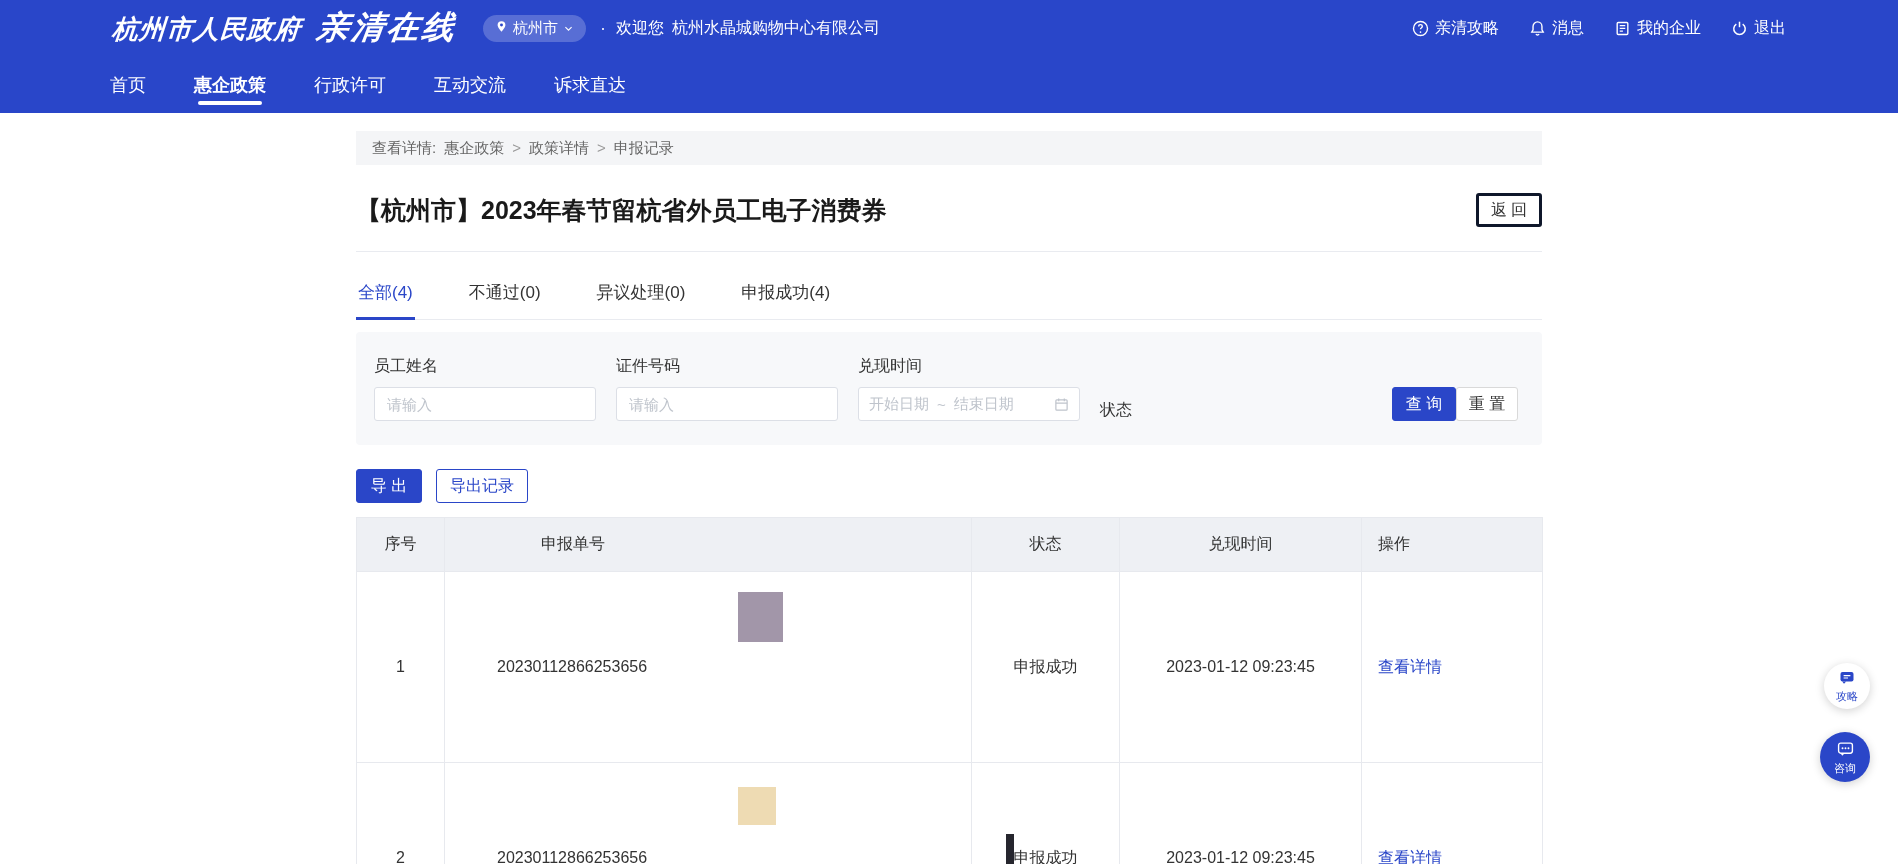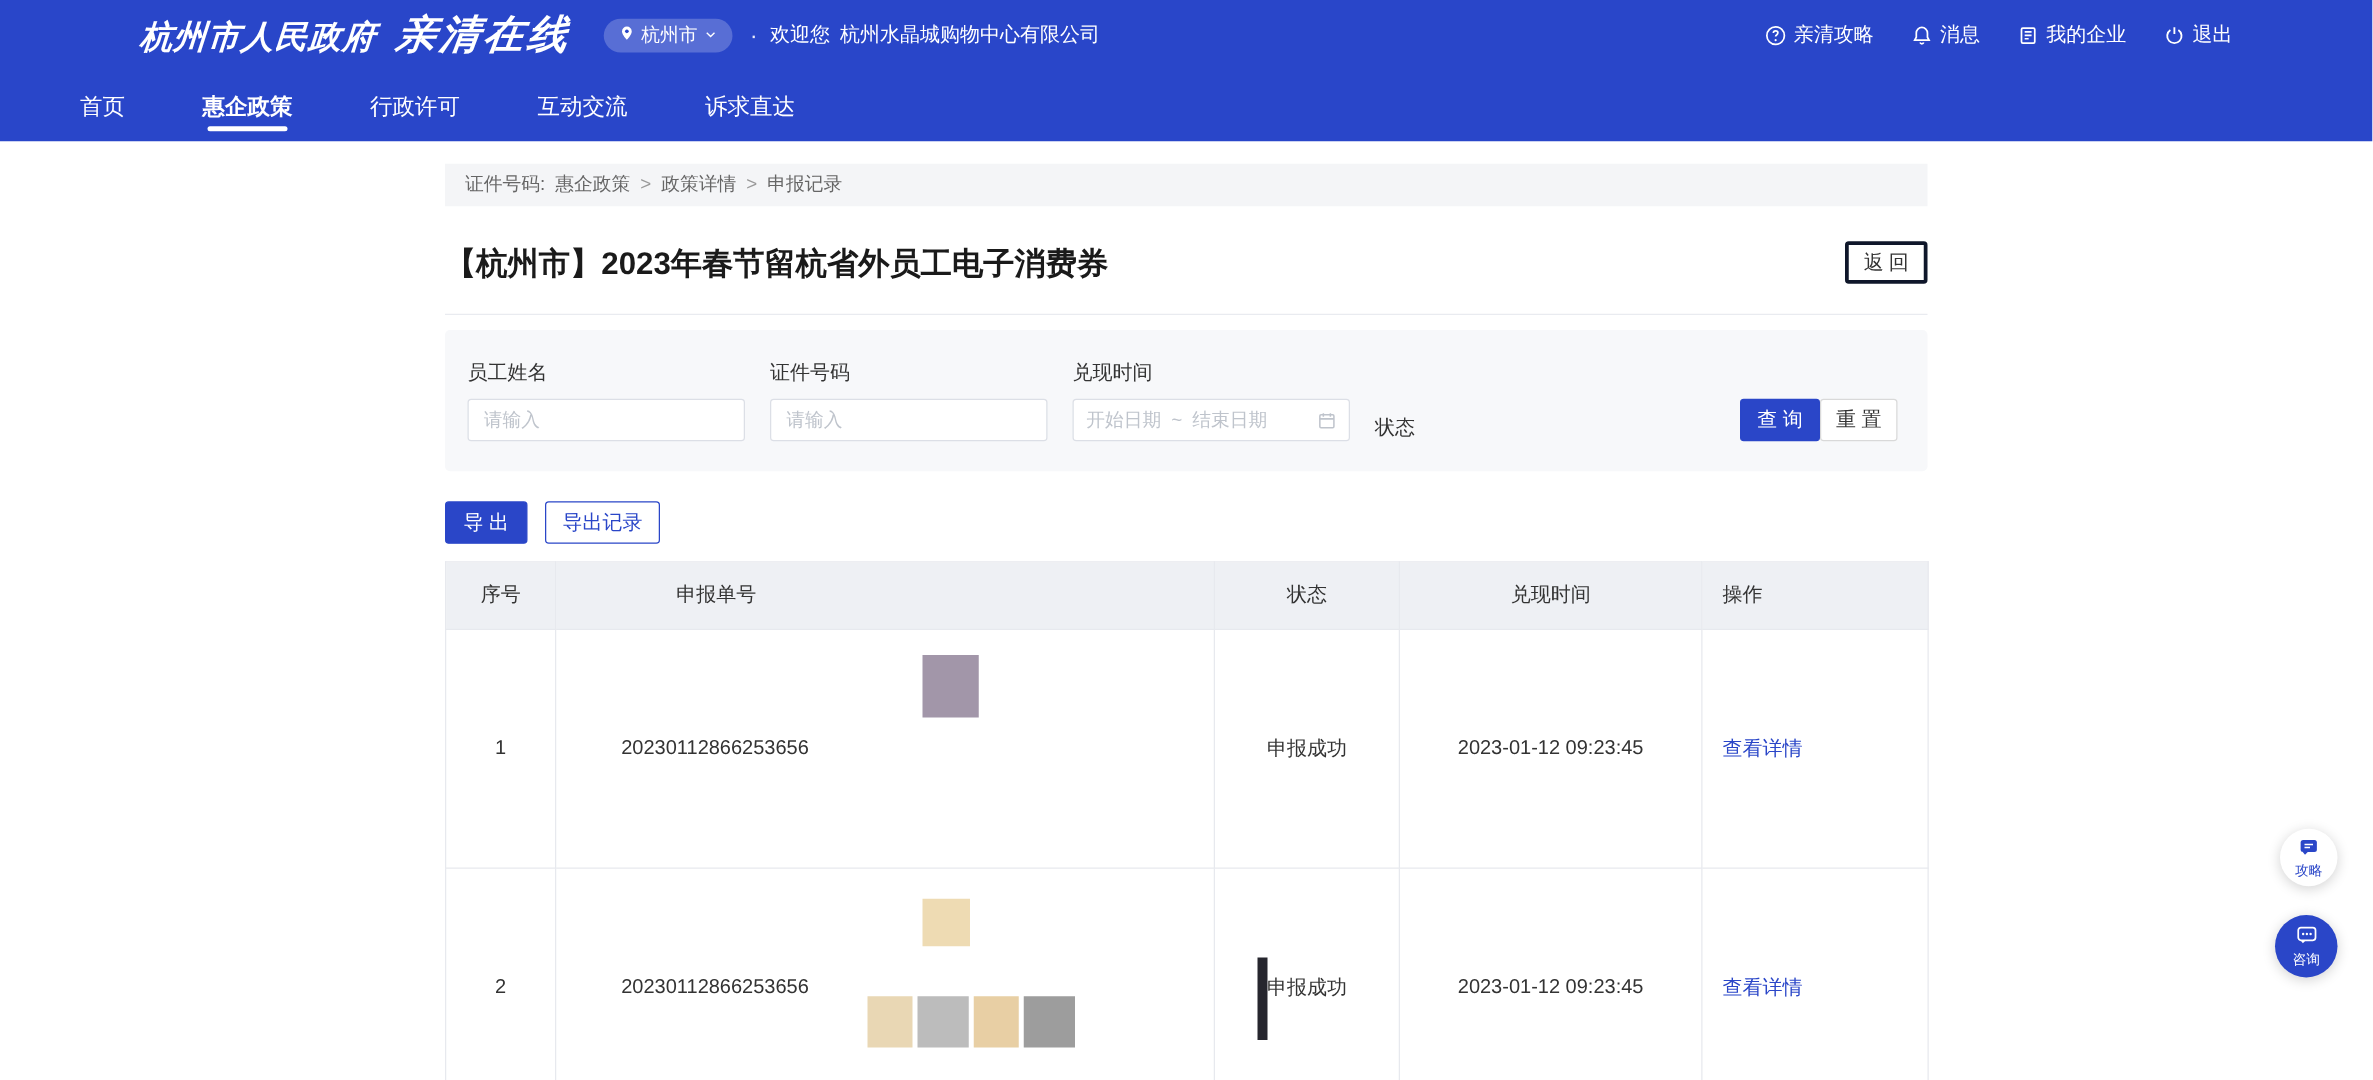--- a/index.html
+++ b/index.html
@@ -20,21 +20,21 @@
   .logo-brand{ font-size:32px; font-weight:900; font-style:italic; letter-spacing:3px;
     margin-left:16px; transform:skewX(-7deg); }
   .loc-badge{ display:flex; align-items:center; gap:5px; background:rgba(255,255,255,.22);
     border-radius:14px; height:27px; padding:0 12px; margin-left:26px; font-size:15px; cursor:pointer; }
   .dot-sep{ margin:0 10px 0 14px; font-size:18px; opacity:.9; }
   .welcome{ font-size:16px; display:flex; gap:8px; }
   .header-links{ margin-left:auto; display:flex; align-items:center; gap:30px; }
   .hlink{ display:flex; align-items:center; gap:6px; font-size:16px; cursor:pointer; white-space:nowrap; }
   .hlink svg{ display:block; }
 
-  .header-nav{ height:57px; display:flex; align-items:stretch; padding:0 64px; gap:62px; }
+  .header-nav{ height:57px; display:flex; align-items:stretch; padding:0 110px; gap:48px; }
   .nav-item{ position:relative; display:flex; align-items:center; font-size:18px; cursor:pointer; }
   .nav-item.active{ font-weight:bold; }
   .nav-item.active::after{ content:""; position:absolute; left:4px; right:4px; bottom:8px;
     height:4px; background:#fff; border-radius:2px; }
 
   
   .container{ width:1186px; margin:0 auto; }
   .breadcrumb{ margin-top:18px; height:34px; line-height:34px; background:#f4f5f7;
     font-size:15px; color:#666; padding:0 16px; display:flex; gap:8px; }
   .breadcrumb .bc-link{ cursor:pointer; }
@@ -175,35 +175,41 @@
       <div class="nav-item active">惠企政策</div>
       <div class="nav-item">行政许可</div>
       <div class="nav-item">互动交流</div>
       <div class="nav-item">诉求直达</div>
     </nav>
   </header>
 
   <main class="container">
 
     <div class="breadcrumb">
-      <span>证件号码:</span>
+      <span>查看详情:</span>
       <span class="bc-link">惠企政策</span>
       <span class="bc-sep">&gt;</span>
       <span class="bc-link">政策详情</span>
       <span class="bc-sep">&gt;</span>
       <span>申报记录</span>
     </div>
 
     <div class="title-row">
       <h1 class="page-title">【杭州市】2023年春节留杭省外员工电子消费券</h1>
       <button class="back-btn">返 回</button>
     </div>
 
     <div class="title-divider"></div>
 
+    <div class="tabs">
+      <div class="tab active">全部(4)</div>
+      <div class="tab">不通过(0)</div>
+      <div class="tab">异议处理(0)</div>
+      <div class="tab">申报成功(4)</div>
+    </div>
 
     <div class="filter-panel">
       <div class="field">
         <span class="field-label">员工姓名</span>
         <input class="text-input" placeholder="请输入" style="">
       </div>
       <div class="field">
         <span class="field-label">证件号码</span>
         <input class="text-input" placeholder="请输入" style="">
       </div>

